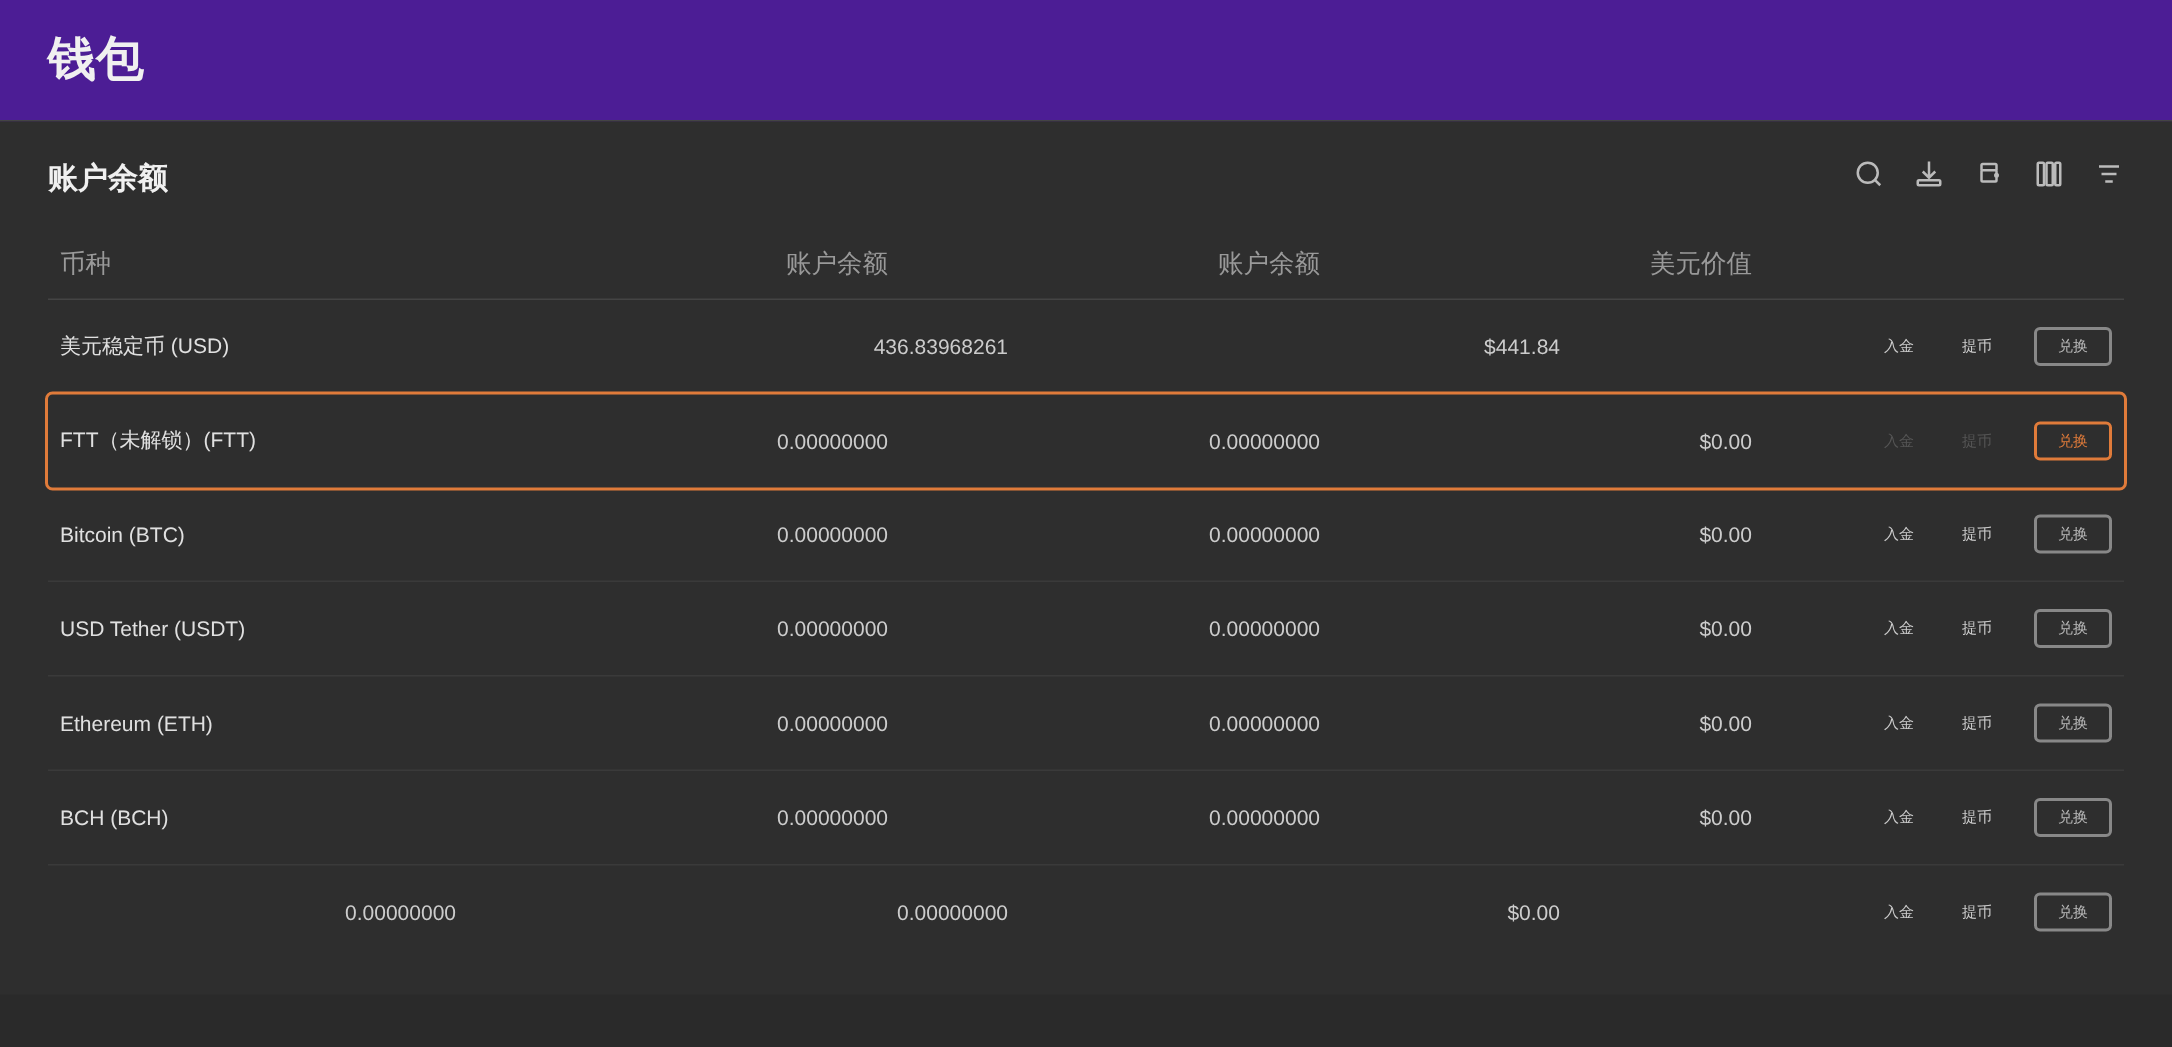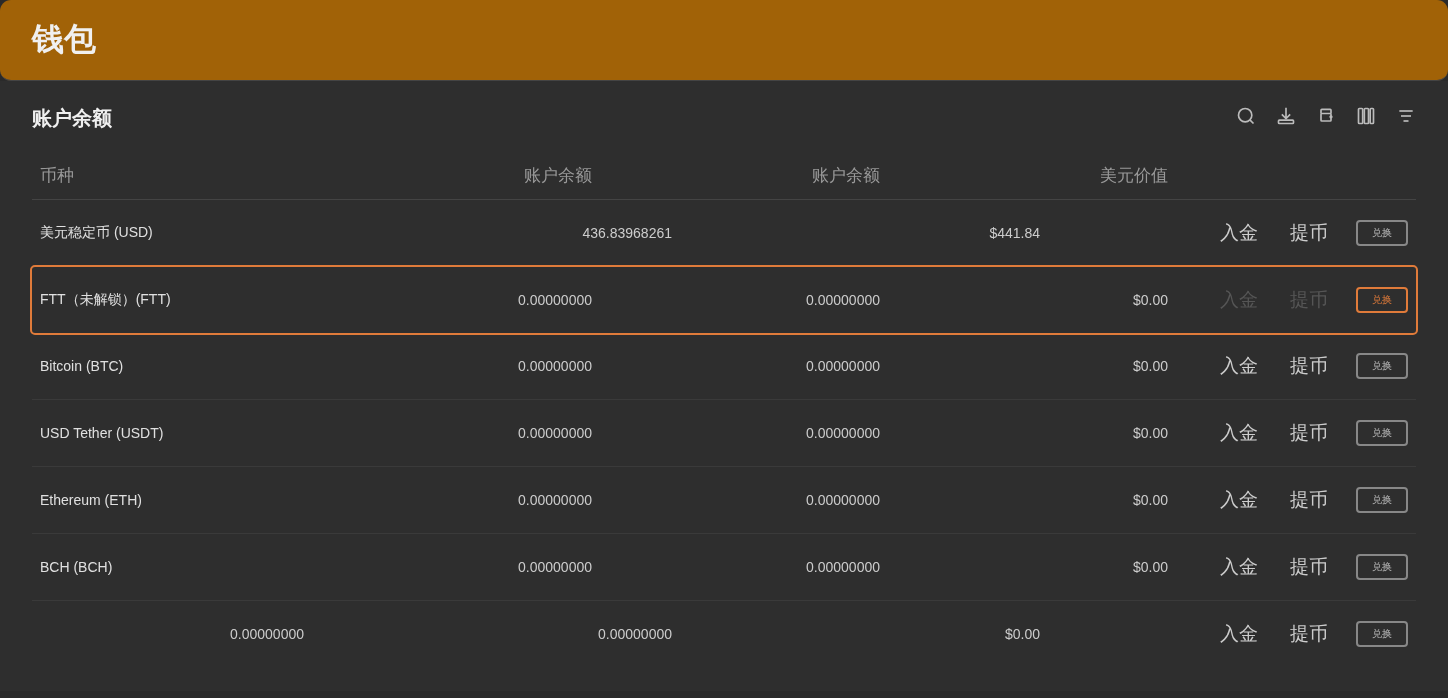--- a/index.html
+++ b/index.html
@@ -5,24 +5,23 @@
     * { box-sizing: border-box; margin: 0; padding: 0; }
     body {
       background-color: #2a2a2a;
       color: #e0e0e0;
       font-family: -apple-system, BlinkMacSystemFont, "PingFang SC", "Microsoft YaHei", sans-serif;
       width: 1448px;
       min-height: 698px;
     }
 
     .page-header {
-      background-color: #a16207;
+      background-color: #4c1d95;
       padding: 18px 32px;
       border-bottom: 1px solid #444;
-      border-radius: 11px;
     }
     .page-title {
       font-size: 32px;
       font-weight: 700;
       color: #f0f0f0;
     }
 
     .main-content {
       background-color: #2e2e2e;
       margin: 0;
@@ -83,21 +82,21 @@
       display: flex;
       align-items: center;
       gap: 24px;
       min-width: 240px;
       justify-content: flex-end;
       padding-right: 8px;
     }
 
     .btn-action {
       color: #ccc;
-      font-size: 19px;
+      font-size: 10px;
       cursor: pointer;
       background: none;
       border: none;
       padding: 2px 4px;
     }
     .btn-action.disabled {
       color: #555;
       cursor: not-allowed;
     }
 

